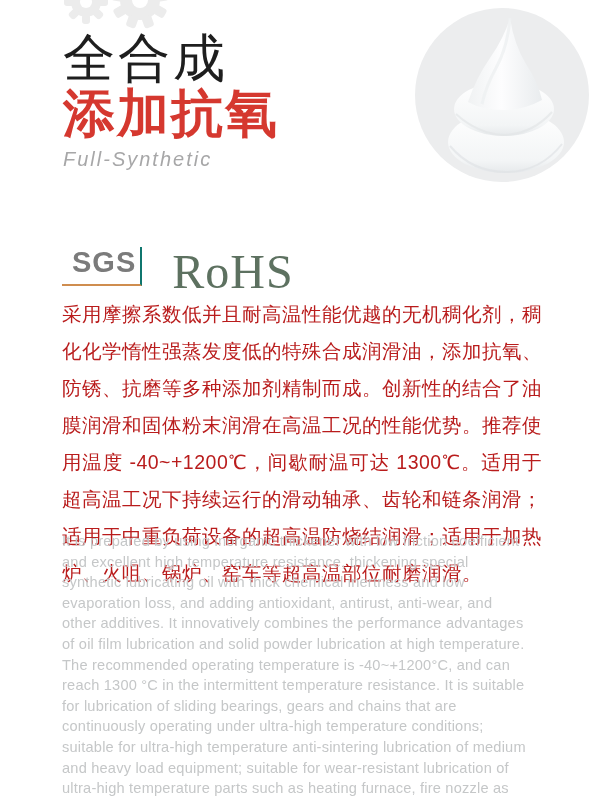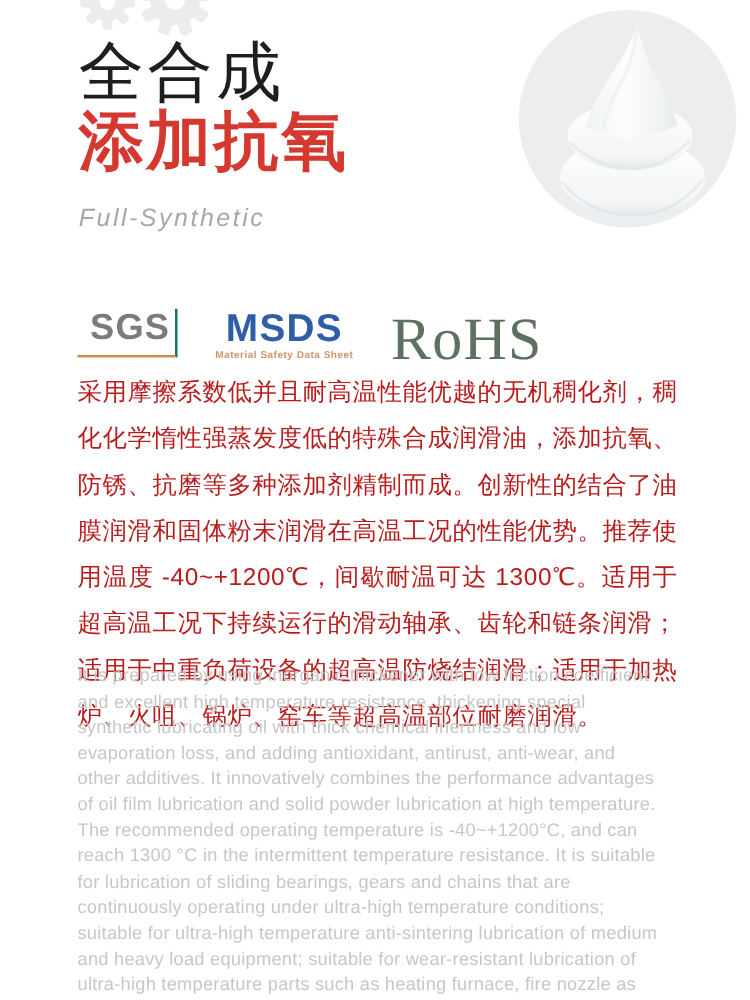--- a/index.html
+++ b/index.html
@@ -22,21 +22,21 @@
     position: absolute; left: 63px; top: 30px;
     font-size: 52px; font-weight: 500; color: #1e1e1e;
     letter-spacing: 3px; line-height: 56px;
   }
   .title-red {
     position: absolute; left: 63px; top: 84px;
     font-size: 52px; font-weight: 800; color: #d5382f;
     letter-spacing: 2px; line-height: 58px;
   }
   .subtitle {
-    position: absolute; left: 63px; top: 160px;
+    position: absolute; left: 63px; top: 144px;
     font-size: 20px; font-style: italic; color: #a7a7a8;
     letter-spacing: 2px; line-height: 31px; white-space: nowrap;
   }
 
   .cert-row {
     position: absolute; left: 62px; top: 240px;
     display: flex; align-items: flex-end; gap: 30px; height: 50px;
   }
   .sgs {
     font-weight: 800; font-size: 29px; color: #7b7b7b; letter-spacing: 1px;
@@ -133,23 +133,19 @@
 
   <div class="title-black">全合成</div>
   <div class="title-red">添加抗氧</div>
 
   <div class="subtitle">
     <div>Full-Synthetic</div>
   </div>
 
   <div class="cert-row">
     <div class="sgs">SGS</div>
-    <div class="msds">
-      <div class="msds-main">MSDS</div>
-      <div class="msds-sub">Material Safety Data Sheet</div>
-    </div>
     <div class="rohs">RoHS</div>
   </div>
 
   <p class="desc-cn">采用摩擦系数低并且耐高温性能优越的无机稠化剂，稠化化学惰性强蒸发度低的特殊合成润滑油，添加抗氧、防锈、抗磨等多种添加剂精制而成。创新性的结合了油膜润滑和固体粉末润滑在高温工况的性能优势。推荐使用温度 -40~+1200℃，间歇耐温可达 1300℃。适用于超高温工况下持续运行的滑动轴承、齿轮和链条润滑；适用于中重负荷设备的超高温防烧结润滑；适用于加热炉、火咀、锅炉、窑车等超高温部位耐磨润滑。</p>
   <p class="desc-en">It is prepared by using inorganic thickener with low friction coefficient and excellent high temperature resistance, thickening special synthetic lubricating oil with thick chemical inertness and low evaporation loss, and adding antioxidant, antirust, anti-wear, and other additives. It innovatively combines the performance advantages of oil film lubrication and solid powder lubrication at high temperature. The recommended operating temperature is -40~+1200°C, and can reach 1300 °C in the intermittent temperature resistance. It is suitable for lubrication of sliding bearings, gears and chains that are continuously operating under ultra-high temperature conditions; suitable for ultra-high temperature anti-sintering lubrication of medium and heavy load equipment; suitable for wear-resistant lubrication of ultra-high temperature parts such as heating furnace, fire nozzle as well as boiler and kiln car.</p>
 
 </div>
 
 </body></html>

